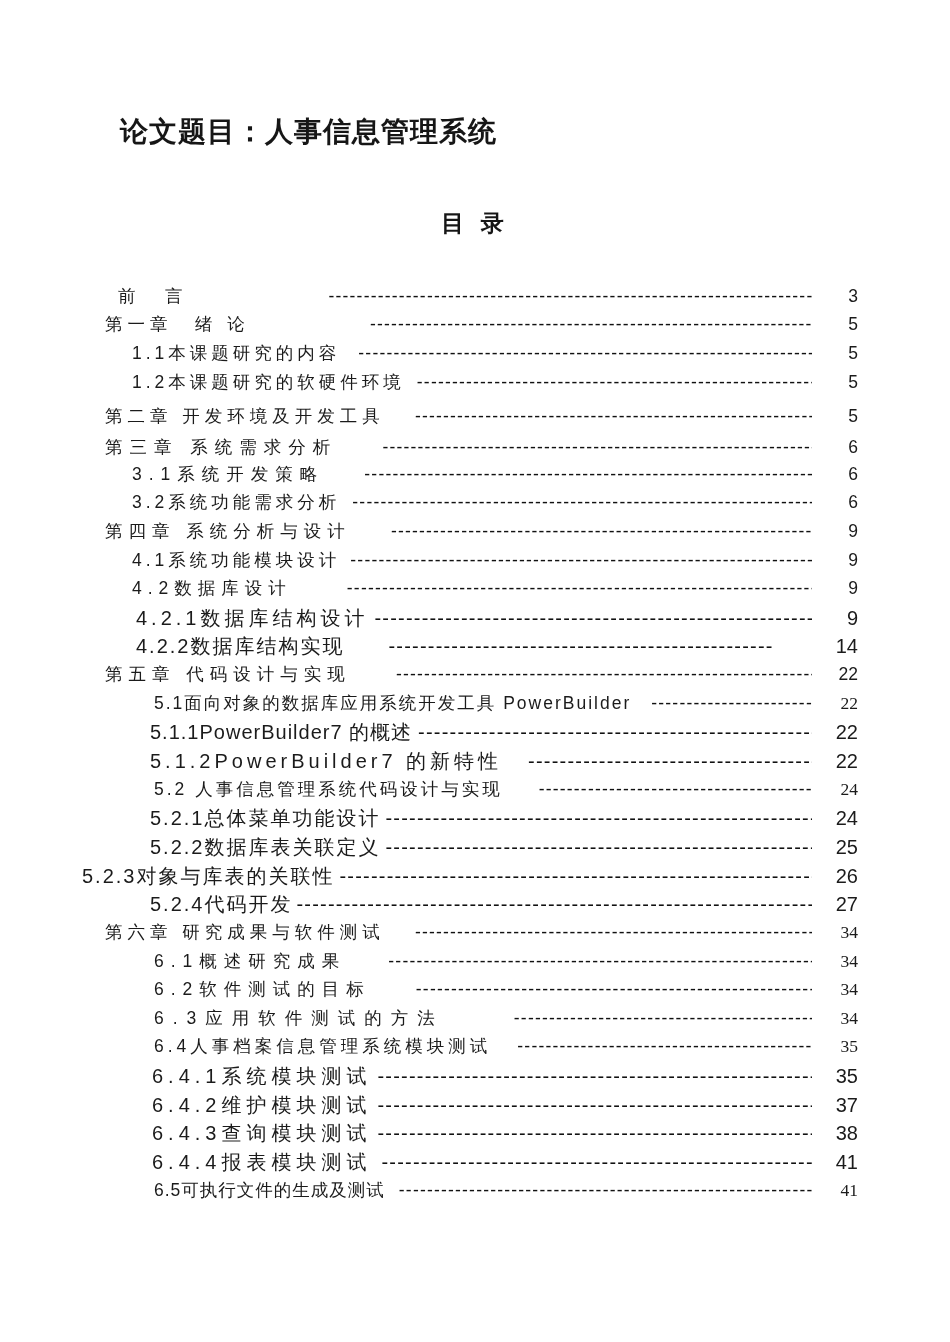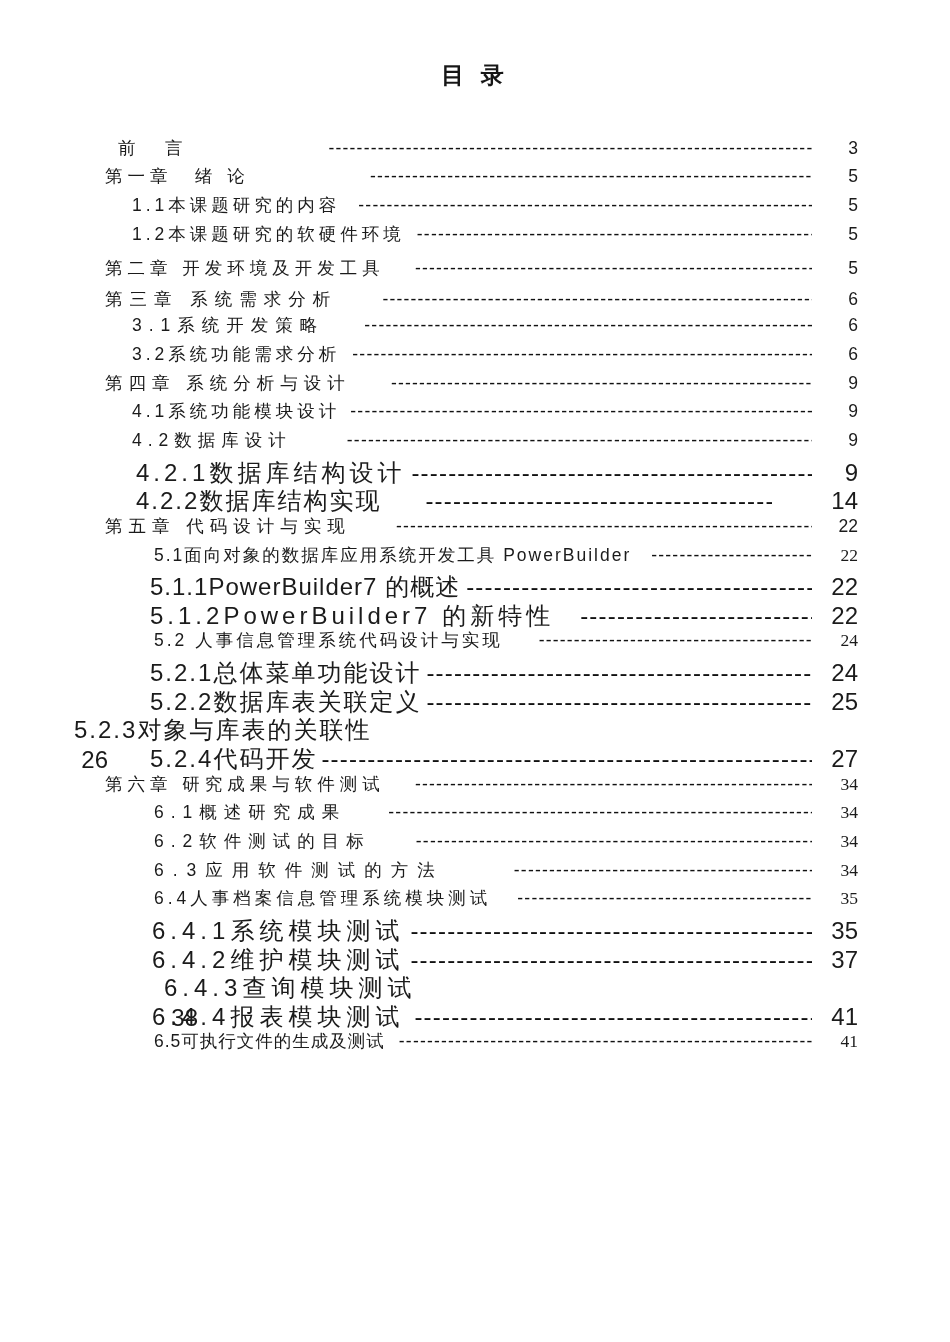--- a/index.html
+++ b/index.html
@@ -36,21 +36,21 @@
     box-sizing:border-box;
   }
   .toc-row{
     display:flex;
     align-items:baseline;
     height:28.65px;
     font-size:17.5px;
     white-space:nowrap;
   }
   .toc-row.big{
-    font-size:24px;
+    font-size:20px;
   }
   .toc-title{
     flex:0 0 auto;
   }
   .toc-leader{
     flex:1 1 auto;
     overflow:hidden;
     white-space:nowrap;
     letter-spacing:1.2px;
     color:#111;
@@ -62,20 +62,21 @@
     margin-left:12px;
   }
   .toc-page.serif{
     font-family:"Liberation Serif", serif;
   }
 </style>
 </head>
 <body>
 
 <div class="page">
+  <h1 class="doc-title">论文题目：人事信息管理系统</h1>
 
   <h2 class="toc-heading">目 录</h2>
 
   <div class="toc" id="toc">
       <div class="toc-row" style="padding-left: 118px;">
         <span class="toc-title" style="letter-spacing: 6px;">前　言</span>
         <span class="toc-leader" style="margin-left: 140px;">----------------------------------------------------------------------------------------------------------------------------------------------------------------------------------------------------------------------------------------------------------------------------------------------------------------------------------------------------------------------------------------------------------------</span>
         <span class="toc-page">3</span>
       </div>
       <div class="toc-row" style="padding-left: 105px;">
@@ -166,21 +167,21 @@
       <div class="toc-row big" style="padding-left: 150px;">
         <span class="toc-title" style="letter-spacing: 2px;">5.2.1总体菜单功能设计</span>
         <span class="toc-leader" style="margin-left: 5px;">----------------------------------------------------------------------------------------------------------------------------------------------------------------------------------------------------------------------------------------------------------------------------------------------------------------------------------------------------------------------------------------------------------------</span>
         <span class="toc-page">24</span>
       </div>
       <div class="toc-row big" style="padding-left: 150px;">
         <span class="toc-title" style="letter-spacing: 2px;">5.2.2数据库表关联定义</span>
         <span class="toc-leader" style="margin-left: 5px;">----------------------------------------------------------------------------------------------------------------------------------------------------------------------------------------------------------------------------------------------------------------------------------------------------------------------------------------------------------------------------------------------------------------</span>
         <span class="toc-page">25</span>
       </div>
-      <div class="toc-row big" style="padding-left: 62px; flex-direction: column;">
+      <div class="toc-row big" style="padding-left: 82px;">
         <span class="toc-title" style="letter-spacing: 2px;">5.2.3对象与库表的关联性</span>
         <span class="toc-leader" style="margin-left: 5px;">----------------------------------------------------------------------------------------------------------------------------------------------------------------------------------------------------------------------------------------------------------------------------------------------------------------------------------------------------------------------------------------------------------------</span>
         <span class="toc-page">26</span>
       </div>
       <div class="toc-row big" style="padding-left: 150px;">
         <span class="toc-title" style="letter-spacing: 2px;">5.2.4代码开发</span>
         <span class="toc-leader" style="margin-left: 4px;">----------------------------------------------------------------------------------------------------------------------------------------------------------------------------------------------------------------------------------------------------------------------------------------------------------------------------------------------------------------------------------------------------------------</span>
         <span class="toc-page">27</span>
       </div>
       <div class="toc-row" style="padding-left: 105px;">
@@ -211,21 +212,21 @@
       <div class="toc-row big" style="padding-left: 152px;">
         <span class="toc-title" style="letter-spacing: 5px;">6.4.1系统模块测试</span>
         <span class="toc-leader" style="margin-left: 6px;">----------------------------------------------------------------------------------------------------------------------------------------------------------------------------------------------------------------------------------------------------------------------------------------------------------------------------------------------------------------------------------------------------------------</span>
         <span class="toc-page">35</span>
       </div>
       <div class="toc-row big" style="padding-left: 152px;">
         <span class="toc-title" style="letter-spacing: 5px;">6.4.2维护模块测试</span>
         <span class="toc-leader" style="margin-left: 6px;">----------------------------------------------------------------------------------------------------------------------------------------------------------------------------------------------------------------------------------------------------------------------------------------------------------------------------------------------------------------------------------------------------------------</span>
         <span class="toc-page">37</span>
       </div>
-      <div class="toc-row big" style="padding-left: 152px; flex-direction: column;">
+      <div class="toc-row big" style="padding-left: 152px;">
         <span class="toc-title" style="letter-spacing: 5px;">6.4.3查询模块测试</span>
         <span class="toc-leader" style="margin-left: 6px;">----------------------------------------------------------------------------------------------------------------------------------------------------------------------------------------------------------------------------------------------------------------------------------------------------------------------------------------------------------------------------------------------------------------</span>
         <span class="toc-page">38</span>
       </div>
       <div class="toc-row big" style="padding-left: 152px;">
         <span class="toc-title" style="letter-spacing: 5px;">6.4.4报表模块测试</span>
         <span class="toc-leader" style="margin-left: 10px;">----------------------------------------------------------------------------------------------------------------------------------------------------------------------------------------------------------------------------------------------------------------------------------------------------------------------------------------------------------------------------------------------------------------</span>
         <span class="toc-page">41</span>
       </div>
       <div class="toc-row" style="padding-left: 154px;">

